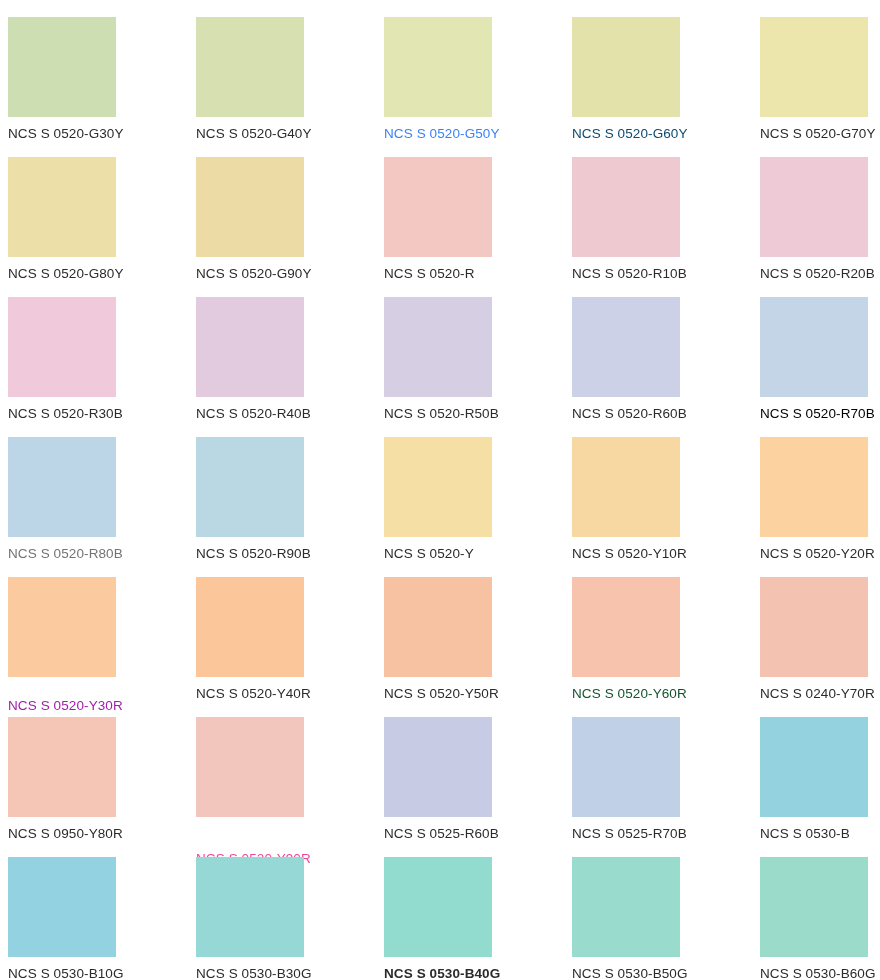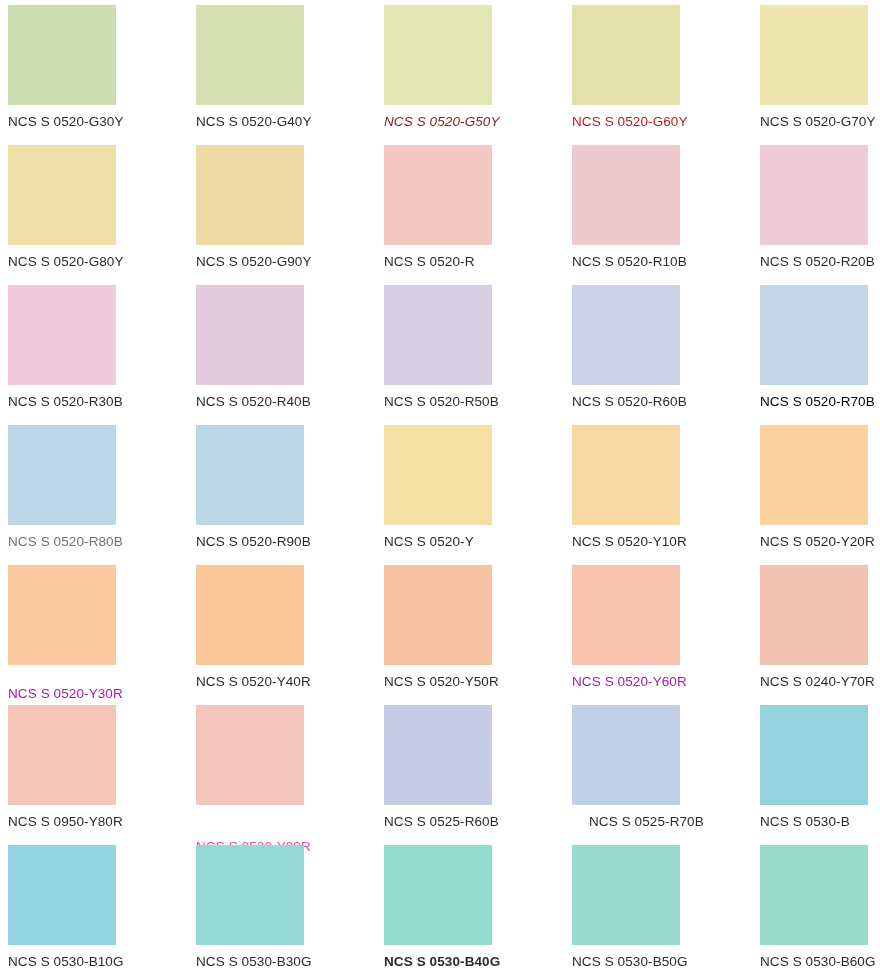--- a/index.html
+++ b/index.html
@@ -14,21 +14,21 @@
     font-family: "Liberation Sans", sans-serif;
   }
   #palette-grid {
     display: grid;
     grid-template-columns: repeat(5, 188px);
     grid-template-rows: repeat(7, 140px);
     width: 880px;
     height: 980px;
     box-sizing: border-box;
     padding-left: 8px;
-    padding-top: 5px;
+    padding-top: 17px;
   }
   .swatch-cell {
     position: relative;
     width: 188px;
     height: 140px;
     box-sizing: border-box;
   }
   .swatch-chip {
     width: 108px;
     height: 100px;
@@ -53,25 +53,25 @@
     <div class="swatch-cell">
       <div class="swatch-chip" style="background-color: rgb(205, 222, 179);"></div>
       <div class="swatch-label" style="color: rgb(43, 43, 43);">NCS S 0520-G30Y</div>
     </div>
     <div class="swatch-cell">
       <div class="swatch-chip" style="background-color: rgb(214, 224, 176);"></div>
       <div class="swatch-label" style="color: rgb(43, 43, 43);">NCS S 0520-G40Y</div>
     </div>
     <div class="swatch-cell">
       <div class="swatch-chip" style="background-color: rgb(226, 230, 179);"></div>
-      <div class="swatch-label" style="color: #7f1d1d; font-style: italic;">NCS S 0520-G50Y</div>
+      <div class="swatch-label" style="color: #3b82f6;">NCS S 0520-G50Y</div>
     </div>
     <div class="swatch-cell">
       <div class="swatch-chip" style="background-color: rgb(227, 226, 171);"></div>
-      <div class="swatch-label" style="color: #b91c1c; text-align: right;">NCS S 0520-G60Y</div>
+      <div class="swatch-label" style="color: #0c4a6e; text-align: right;">NCS S 0520-G60Y</div>
     </div>
     <div class="swatch-cell">
       <div class="swatch-chip" style="background-color: rgb(236, 230, 173);"></div>
       <div class="swatch-label" style="color: rgb(43, 43, 43); text-align: right;">NCS S 0520-G70Y</div>
     </div>
     <div class="swatch-cell">
       <div class="swatch-chip" style="background-color: rgb(236, 223, 168);"></div>
       <div class="swatch-label" style="color: rgb(43, 43, 43);">NCS S 0520-G80Y</div>
     </div>
     <div class="swatch-cell">
@@ -137,41 +137,41 @@
     <div class="swatch-cell">
       <div class="swatch-chip" style="background-color: rgb(250, 198, 154);"></div>
       <div class="swatch-label" style="color: rgb(43, 43, 43);">NCS S 0520-Y40R</div>
     </div>
     <div class="swatch-cell">
       <div class="swatch-chip" style="background-color: rgb(247, 194, 162);"></div>
       <div class="swatch-label" style="color: rgb(43, 43, 43);">NCS S 0520-Y50R</div>
     </div>
     <div class="swatch-cell">
       <div class="swatch-chip" style="background-color: rgb(247, 195, 172);"></div>
-      <div class="swatch-label" style="color: #a21caf;">NCS S 0520-Y60R</div>
+      <div class="swatch-label" style="color: #14532d;">NCS S 0520-Y60R</div>
     </div>
     <div class="swatch-cell">
       <div class="swatch-chip" style="background-color: rgb(244, 194, 176);"></div>
       <div class="swatch-label" style="color: rgb(43, 43, 43);">NCS S 0240-Y70R</div>
     </div>
     <div class="swatch-cell">
       <div class="swatch-chip" style="background-color: rgb(245, 197, 182);"></div>
       <div class="swatch-label" style="color: rgb(43, 43, 43);">NCS S 0950-Y80R</div>
     </div>
     <div class="swatch-cell">
       <div class="swatch-chip" style="background-color: rgb(242, 198, 189);"></div>
       <div class="swatch-label" style="color: #ec4899; margin-top: 25px;">NCS S 0520-Y90R</div>
     </div>
     <div class="swatch-cell">
       <div class="swatch-chip" style="background-color: rgb(200, 203, 228);"></div>
       <div class="swatch-label" style="color: rgb(43, 43, 43);">NCS S 0525-R60B</div>
     </div>
     <div class="swatch-cell">
       <div class="swatch-chip" style="background-color: rgb(192, 208, 230);"></div>
-      <div class="swatch-label" style="color: rgb(43, 43, 43); margin-left: 17px;">NCS S 0525-R70B</div>
+      <div class="swatch-label" style="color: rgb(43, 43, 43);">NCS S 0525-R70B</div>
     </div>
     <div class="swatch-cell">
       <div class="swatch-chip" style="background-color: rgb(149, 210, 224);"></div>
       <div class="swatch-label" style="color: rgb(43, 43, 43);">NCS S 0530-B</div>
     </div>
     <div class="swatch-cell">
       <div class="swatch-chip" style="background-color: rgb(147, 210, 224);"></div>
       <div class="swatch-label" style="color: rgb(43, 43, 43);">NCS S 0530-B10G</div>
     </div>
     <div class="swatch-cell">

